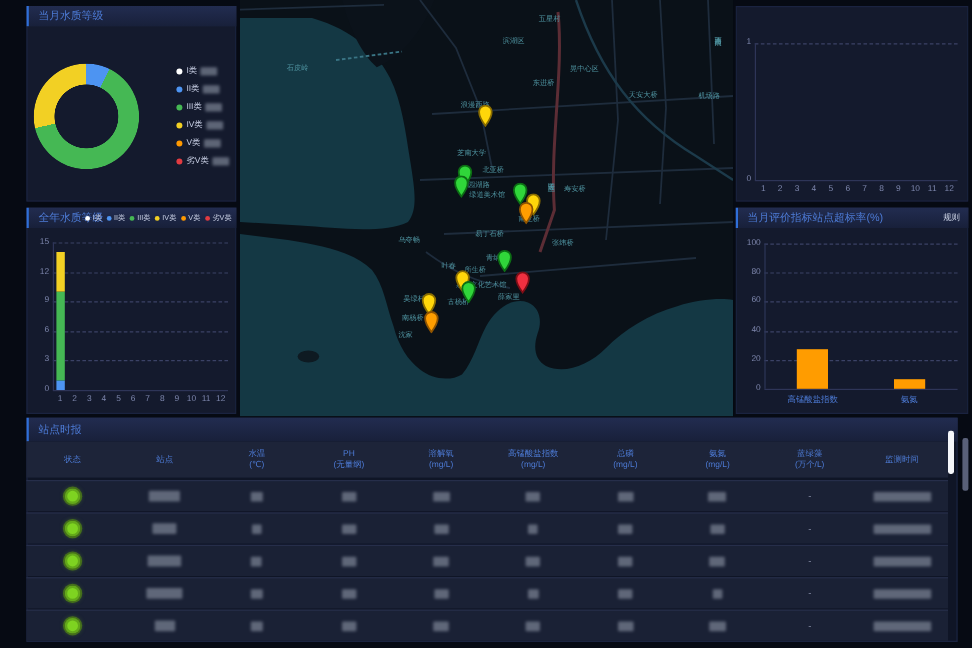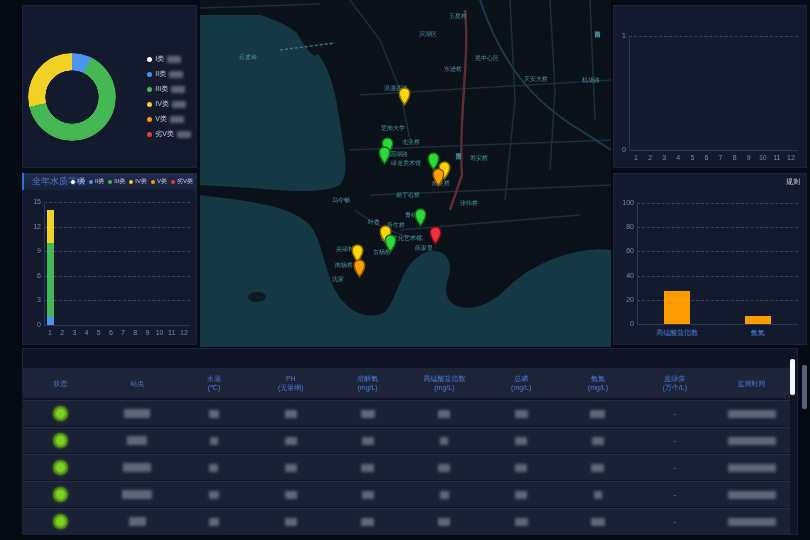--- a/index.html
+++ b/index.html
@@ -42,20 +42,21 @@
         border-top:1px solid #262e4a;cursor:pointer;}
   .td{flex:1;display:flex;justify-content:center;align-items:center;font-size:8px;color:#828ba3;}
   .dot{width:9px;height:9px;border-radius:50%;background:#7ed321;border:2px solid #39621060;
        box-shadow:0 0 0 1.5px #456f1b,0 0 4px #7ed32190;}
   .sb{position:absolute;border-radius:2px;cursor:pointer;}
 </style>
 </head>
 <body>
 
 <div class="panel" id="p-donut" style="left:22px;top:5px;width:175px;height:163px">
+  <div class="panel-head">当月水质等级</div>
   <div class="panel-body">
     <div id="donut-ring" style="background: conic-gradient(rgb(77, 148, 242) 0deg, rgb(77, 148, 242) 25.7143deg, rgb(69, 184, 84) 25.7143deg, rgb(69, 184, 84) 257.143deg, rgb(242, 208, 36) 257.143deg, rgb(242, 208, 36) 360deg);"></div>
     <div id="donut-legend">
         <div class="lg-item">
           <div class="lg-dot" style="background: rgb(255, 255, 255);"></div>
           <span>I类</span>
           <span class="masked" style="width: 14px; height: 7px;"></span>
         </div>
         <div class="lg-item">
           <div class="lg-dot" style="background: rgb(77, 148, 242);"></div>
@@ -257,20 +258,21 @@
       <div class="xtick" style="left: 93.4583px; width: 28.1667px; top: 132px;">7</div>
       <div class="xtick" style="left: 107.542px; width: 28.1667px; top: 132px;">8</div>
       <div class="xtick" style="left: 121.625px; width: 28.1667px; top: 132px;">9</div>
       <div class="xtick" style="left: 135.708px; width: 28.1667px; top: 132px;">10</div>
       <div class="xtick" style="left: 149.792px; width: 28.1667px; top: 132px;">11</div>
       <div class="xtick" style="left: 163.875px; width: 28.1667px; top: 132px;">12</div>
     </div>
 </div>
 
 <div class="panel" id="p-rate" style="left:613px;top:173px;width:194px;height:172px">
+  <div class="panel-head">当月评价指标站点超标率(%)</div>
   <div id="rules-link">规则</div>
   <div class="panel-body" id="rate-chart">
       <div class="axis-x" style="left: 24px; width: 161px; top: 134px;"></div>
       <div class="ytick" style="left: 3px; top: 130px;">0</div>
       <div class="gridline" style="left: 24px; width: 161px; top: 109.8px;"></div>
       <div class="ytick" style="left: 3px; top: 105.8px;">20</div>
       <div class="gridline" style="left: 24px; width: 161px; top: 85.6px;"></div>
       <div class="ytick" style="left: 3px; top: 81.6px;">40</div>
       <div class="gridline" style="left: 24px; width: 161px; top: 61.4px;"></div>
       <div class="ytick" style="left: 3px; top: 57.4px;">60</div>
@@ -280,20 +282,21 @@
       <div class="ytick" style="left: 3px; top: 9px;">100</div>
       <div class="axis-y" style="left: 24px; top: 13px; height: 121px;"></div>
       <div class="xtick cat" style="left: -16.25px; width: 161px; top: 138px;">高锰酸盐指数</div>
       <div class="xtick cat" style="left: 64.25px; width: 161px; top: 138px;">氨氮</div>
       <div class="bar" style="left: 51.25px; width: 26px; top: 101.33px; height: 32.67px; background: rgb(255, 156, 0);"></div>
       <div class="bar" style="left: 131.75px; width: 26px; top: 125.53px; height: 8.47px; background: rgb(255, 156, 0);"></div>
     </div>
 </div>
 
 <div class="panel" id="table-panel">
+  <div class="panel-head" style="height:20px;line-height:20px">站点时报</div>
   <div id="thead">
       <div class="th">
         <div>状态</div>
       </div>
       <div class="th">
         <div>站点</div>
       </div>
       <div class="th">
         <div>水温</div>
         <div>(℃)</div>

